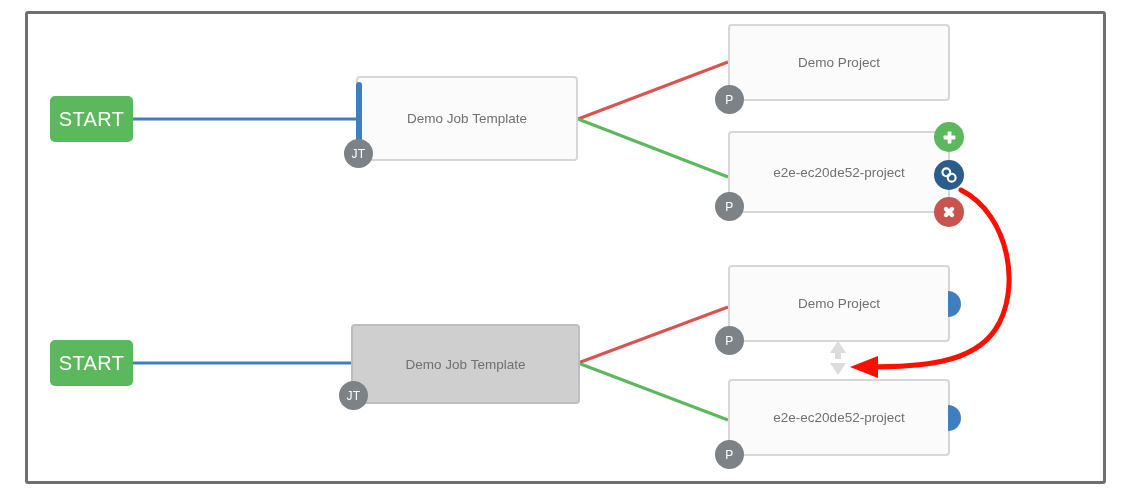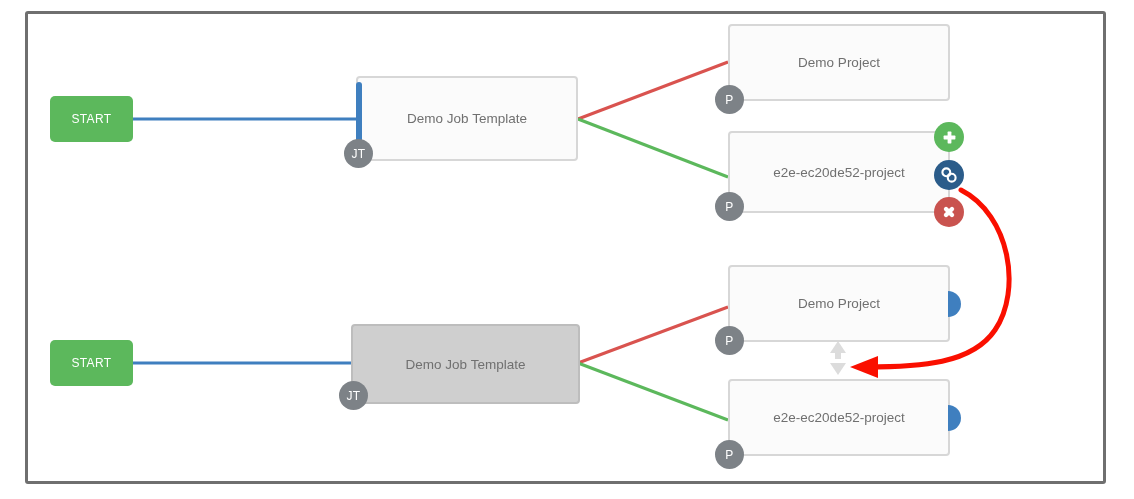--- a/index.html
+++ b/index.html
@@ -39,21 +39,21 @@
   .start-node {
     position: absolute;
     width: 83px;
     height: 46px;
     background: #5cb85c;
     border-radius: 5px;
     display: flex;
     align-items: center;
     justify-content: center;
     color: #ffffff;
-    font-size: 12px;
+    font-size: 20px;
     letter-spacing: 0.4px;
   }
   
   .node {
     position: absolute;
     box-sizing: border-box;
     border: 2px solid #d7d7d7;
     border-radius: 4px;
     background: #fbfbfb;
     display: flex;

